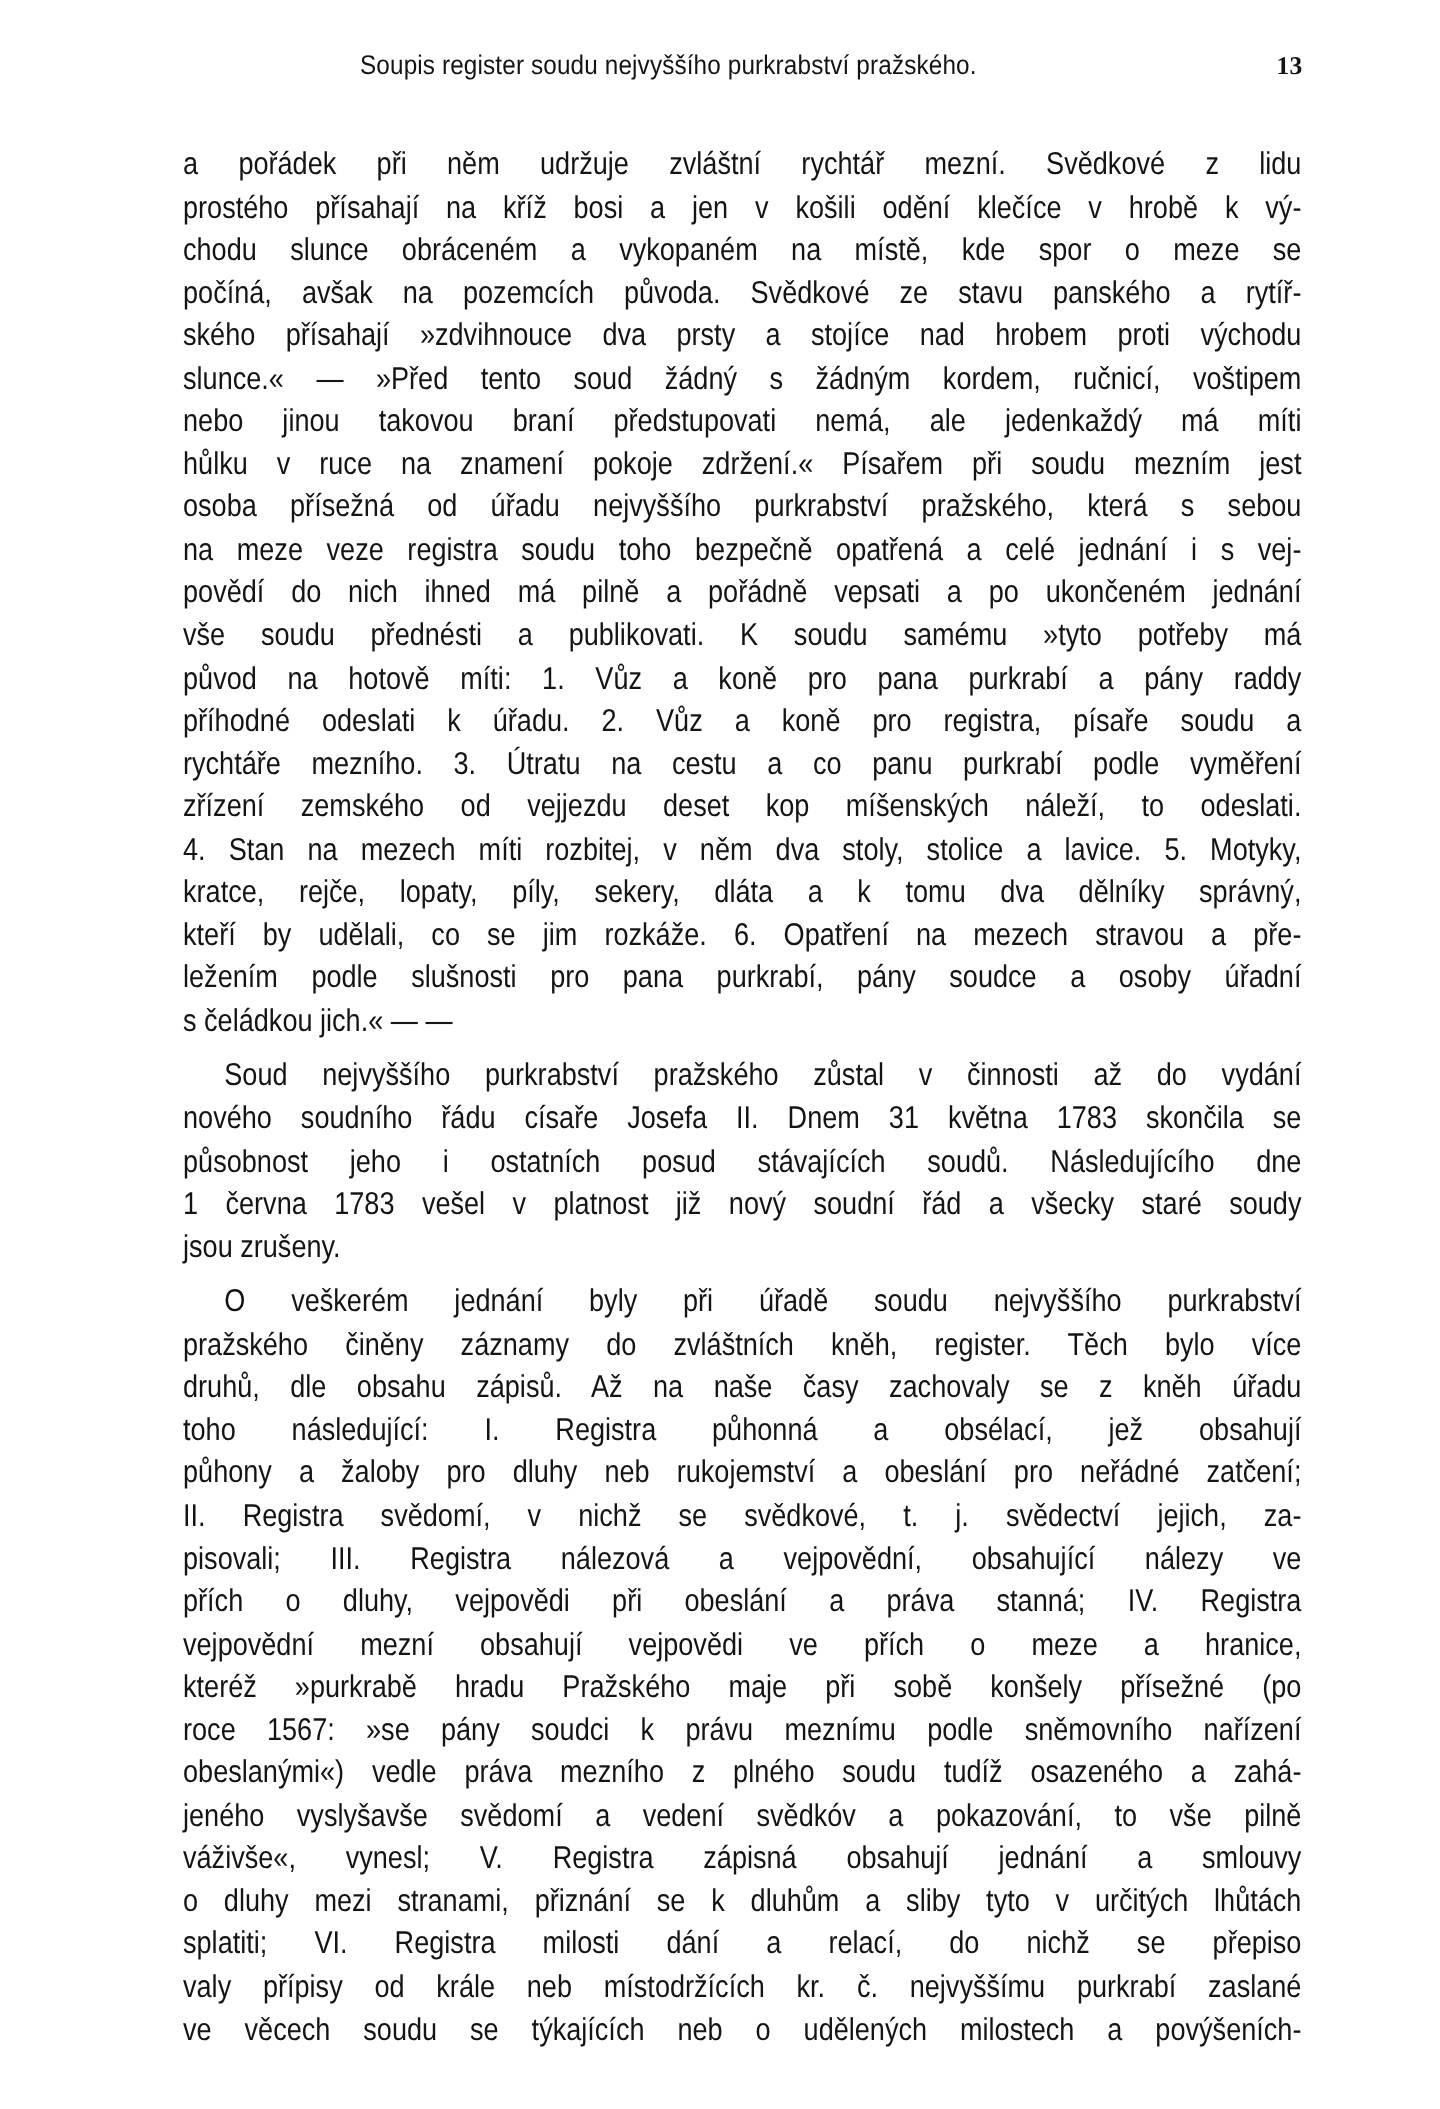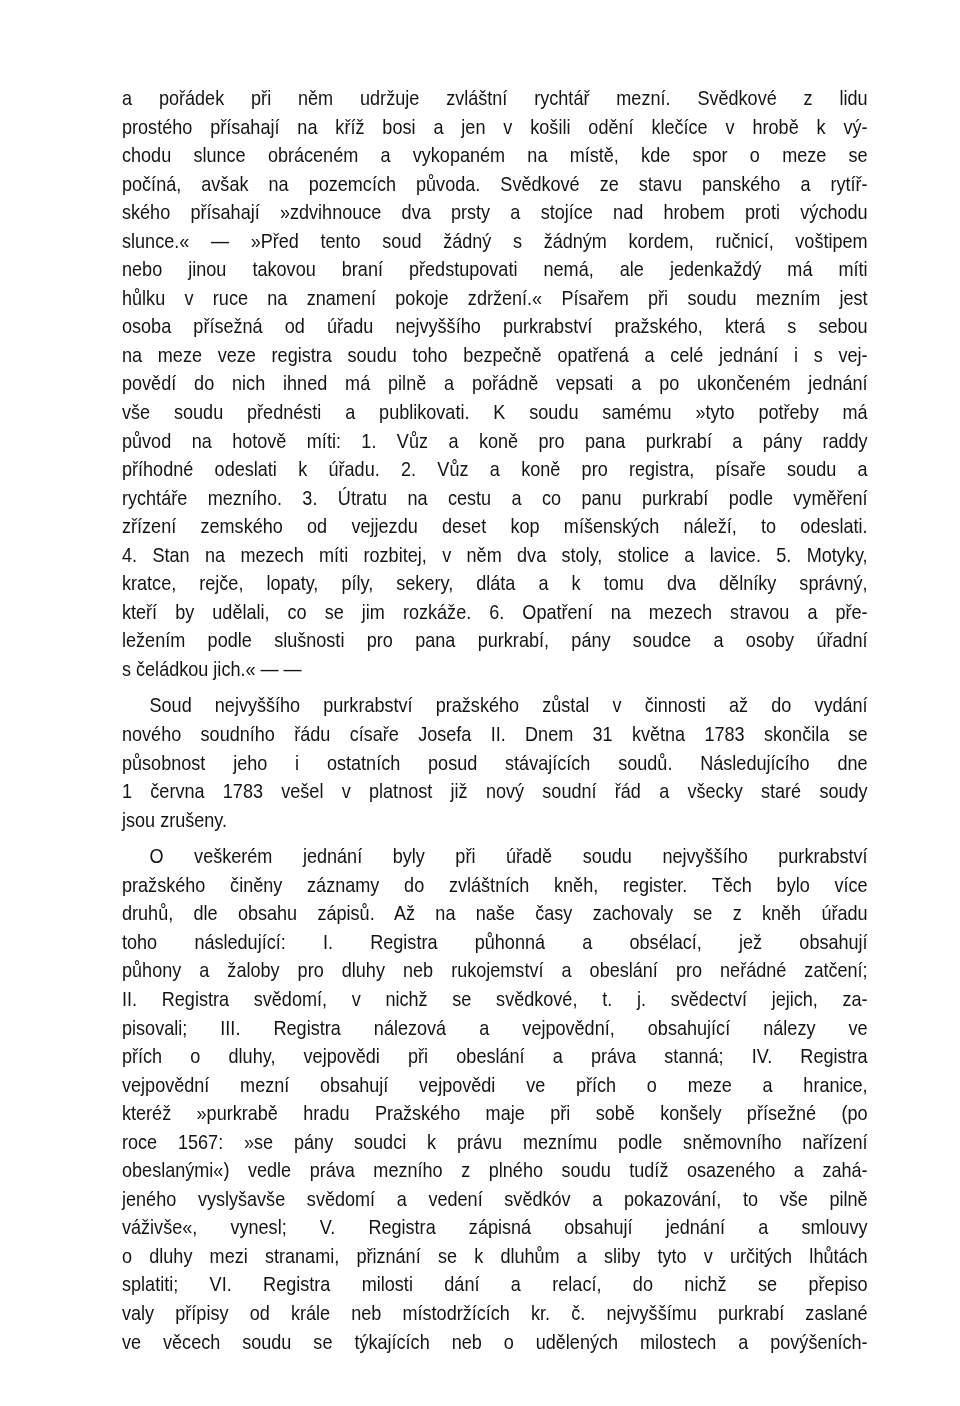--- a/index.html
+++ b/index.html
@@ -42,21 +42,21 @@
       position: absolute;
       left: 851px;
       top: 1px;
       font-size: 17px;
       font-weight: bold;
       font-family: "Liberation Serif", serif;
     }
     .body-text {
       position: absolute;
       left: 122px;
-      top: 84px;
+      top: 96px;
       width: 746px;
     }
     .line {
       display: block;
       height: 28.55px;
       line-height: 28.55px;
       font-size: 21px;
       font-family: "Liberation Sans", "DejaVu Sans", sans-serif;
       white-space: nowrap;
       text-align: justify;
@@ -75,20 +75,24 @@
     .para-gap {
       display: block;
       height: 8px;
     }
   </style>
 </head>
 <body>
 
 <div class="page">
 
+  <div class="running-head">
+    <span class="title">Soupis register soudu nejvyššího purkrabství pražského.</span>
+    <span class="folio">13</span>
+  </div>
 
   <div class="body-text">
 
     <div>
       <span class="line">a pořádek při něm udržuje zvláštní rychtář mezní. Svědkové z lidu</span>
       <span class="line">prostého přísahají na kříž bosi a jen v košili odění klečíce v hrobě k vý-</span>
       <span class="line">chodu slunce obráceném a vykopaném na místě, kde spor o meze se</span>
       <span class="line">počíná, avšak na pozemcích původa. Svědkové ze stavu panského a rytíř-</span>
       <span class="line">ského přísahají »zdvihnouce dva prsty a stojíce nad hrobem proti východu</span>
       <span class="line">slunce.« — »Před tento soud žádný s žádným kordem, ručnicí, voštipem</span>

